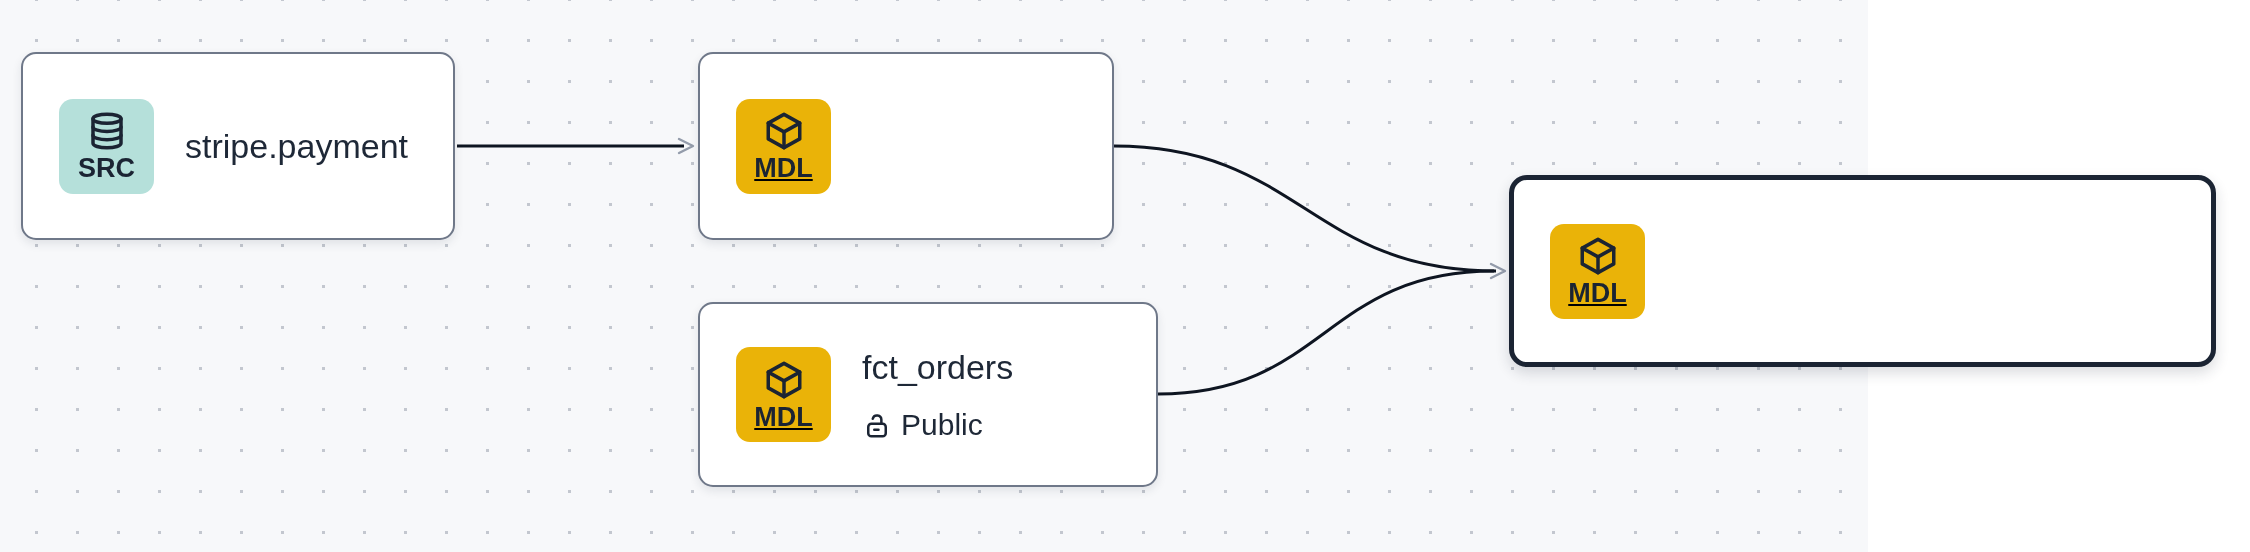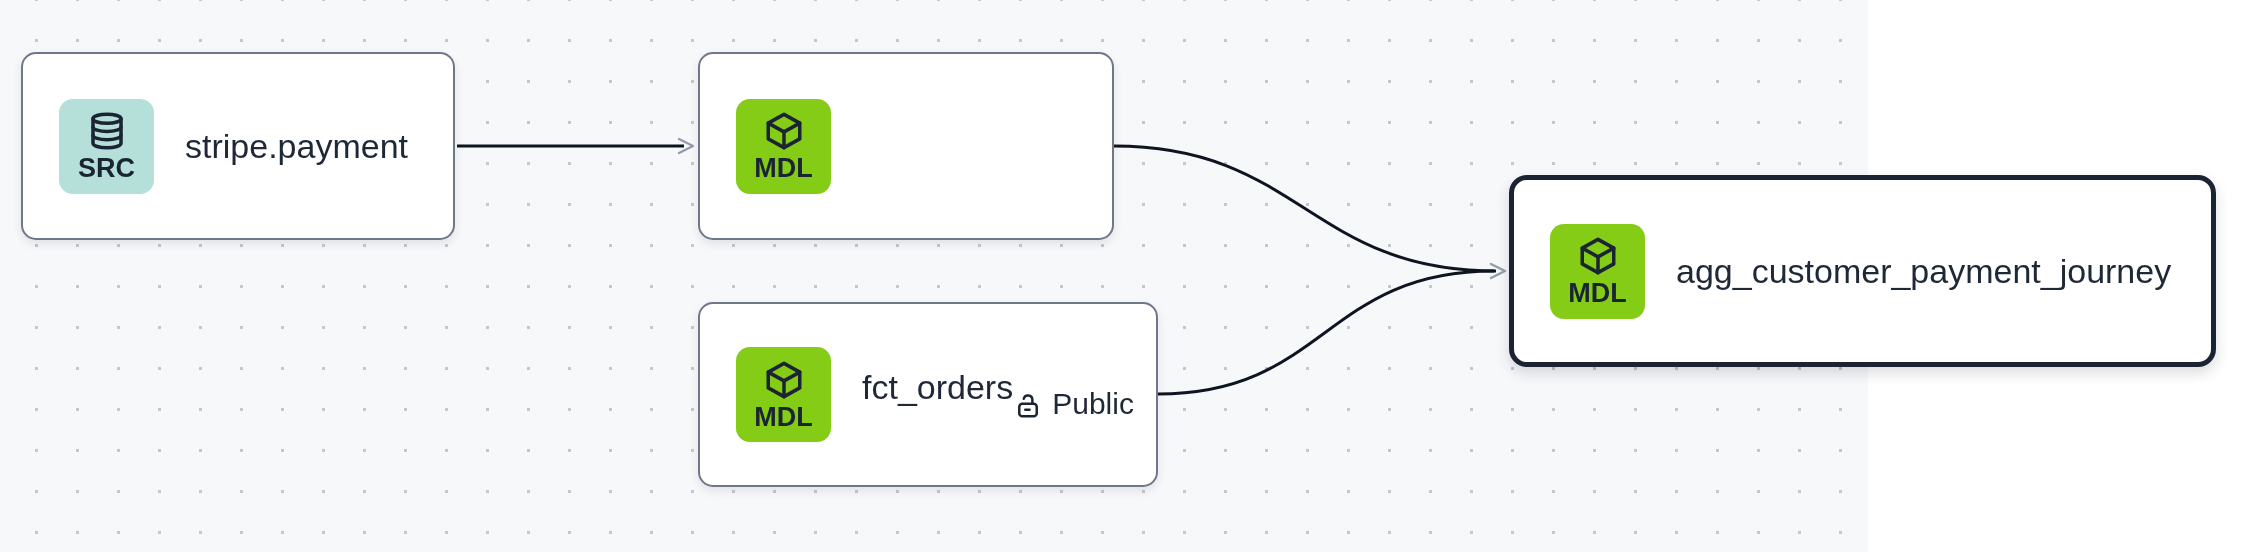--- a/index.html
+++ b/index.html
@@ -69,38 +69,38 @@
     width: 95px;
     height: 95px;
     border-radius: 14px;
     display: flex;
     flex-direction: column;
     align-items: center;
     justify-content: center;
     gap: 3px;
   }
   .badge-src { background: #b5e0da; }
-  .badge-mdl { background: #84cc16; }
+  .badge-mdl { background: #eab308; text-decoration: underline; }
   .badge-label {
     font-size: 27px;
     font-weight: 600;
     color: #1b2433;
     line-height: 1;
   }
   .badge svg { display: block; }
 
   .node-title {
     font-size: 34px;
     color: #1e2837;
     white-space: nowrap;
     line-height: 1.2;
   }
   .node-text-col {
     display: flex;
-    flex-direction: row;
+    flex-direction: column;
   }
   .node-subtitle {
     display: flex;
     align-items: center;
     gap: 9px;
     margin-top: 20px;
     font-size: 30px;
     color: #1e2837;
     line-height: 1.15;
   }
@@ -177,16 +177,15 @@
     <div class="badge badge-mdl">
       <span>
         <svg viewBox="0 0 24 24" width="42" height="42" fill="none" stroke="#1b2433" stroke-width="2" stroke-linecap="round" stroke-linejoin="round">
           <path d="M12 2.5 L21 7.5 V16.5 L12 21.5 L3 16.5 V7.5 Z"></path>
           <path d="M3 7.5 L12 12.5 L21 7.5"></path>
           <path d="M12 12.5 V21.5"></path>
         </svg>
       </span>
       <span class="badge-label">MDL</span>
     </div>
-    <div class="node-title">agg_customer_payment_journey</div>
   </div>
 
 </div>
 
 </body></html>

